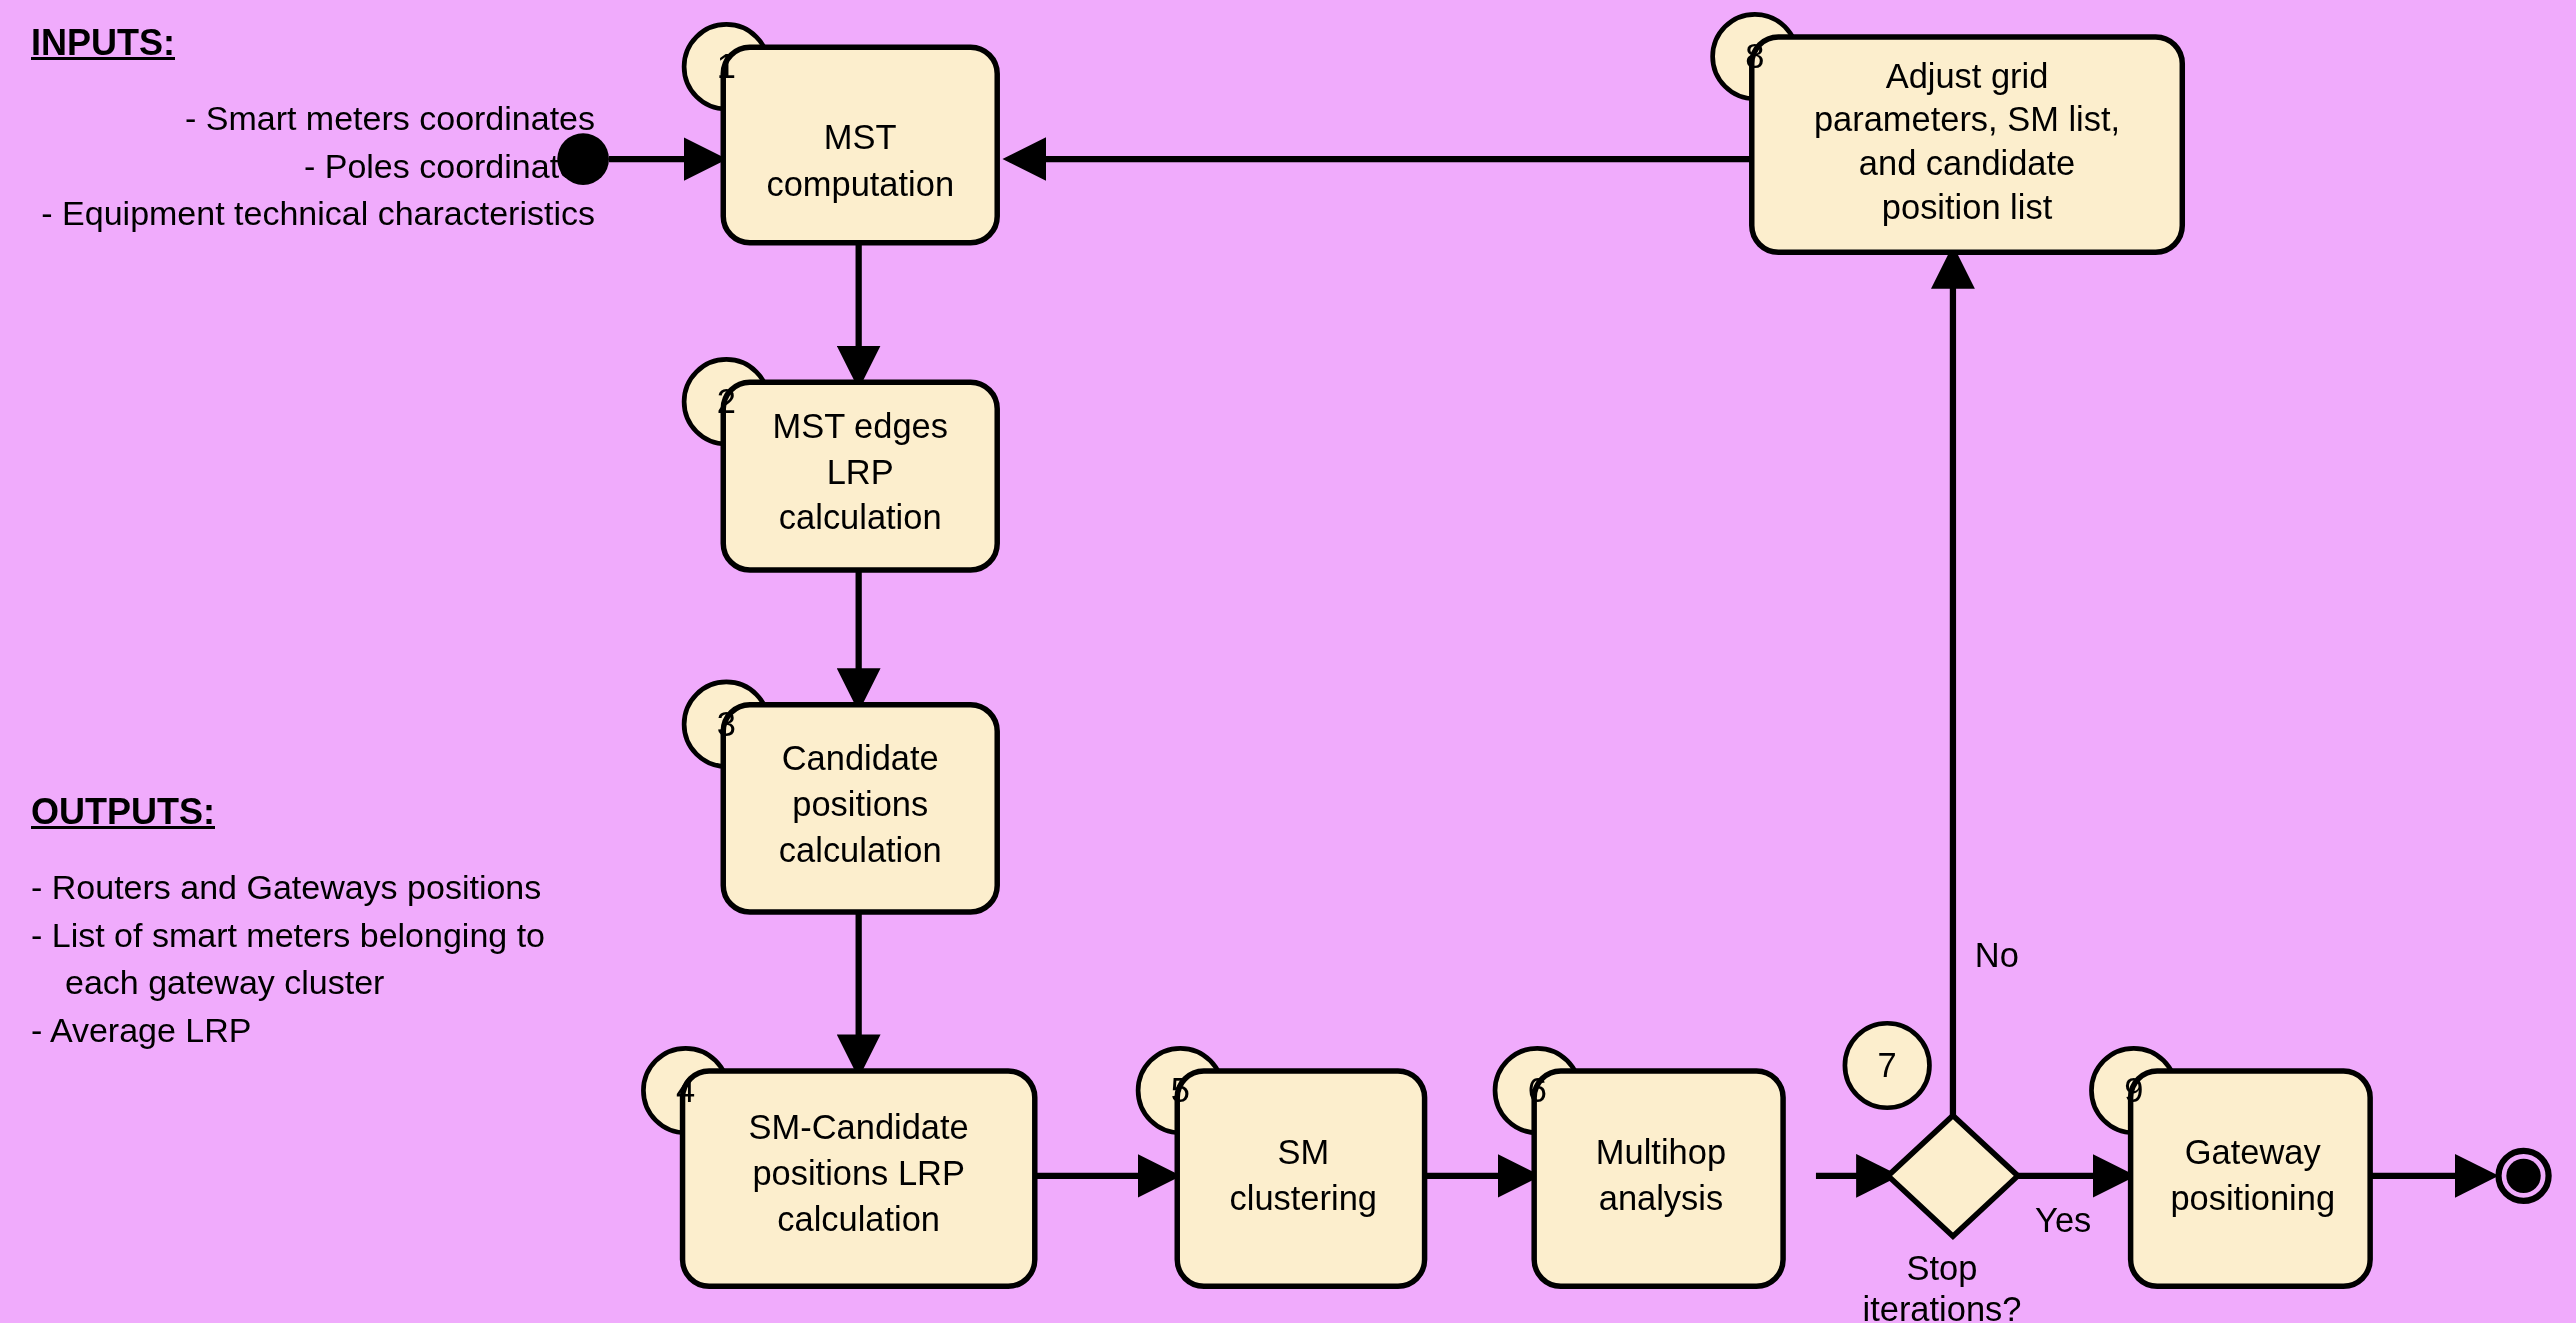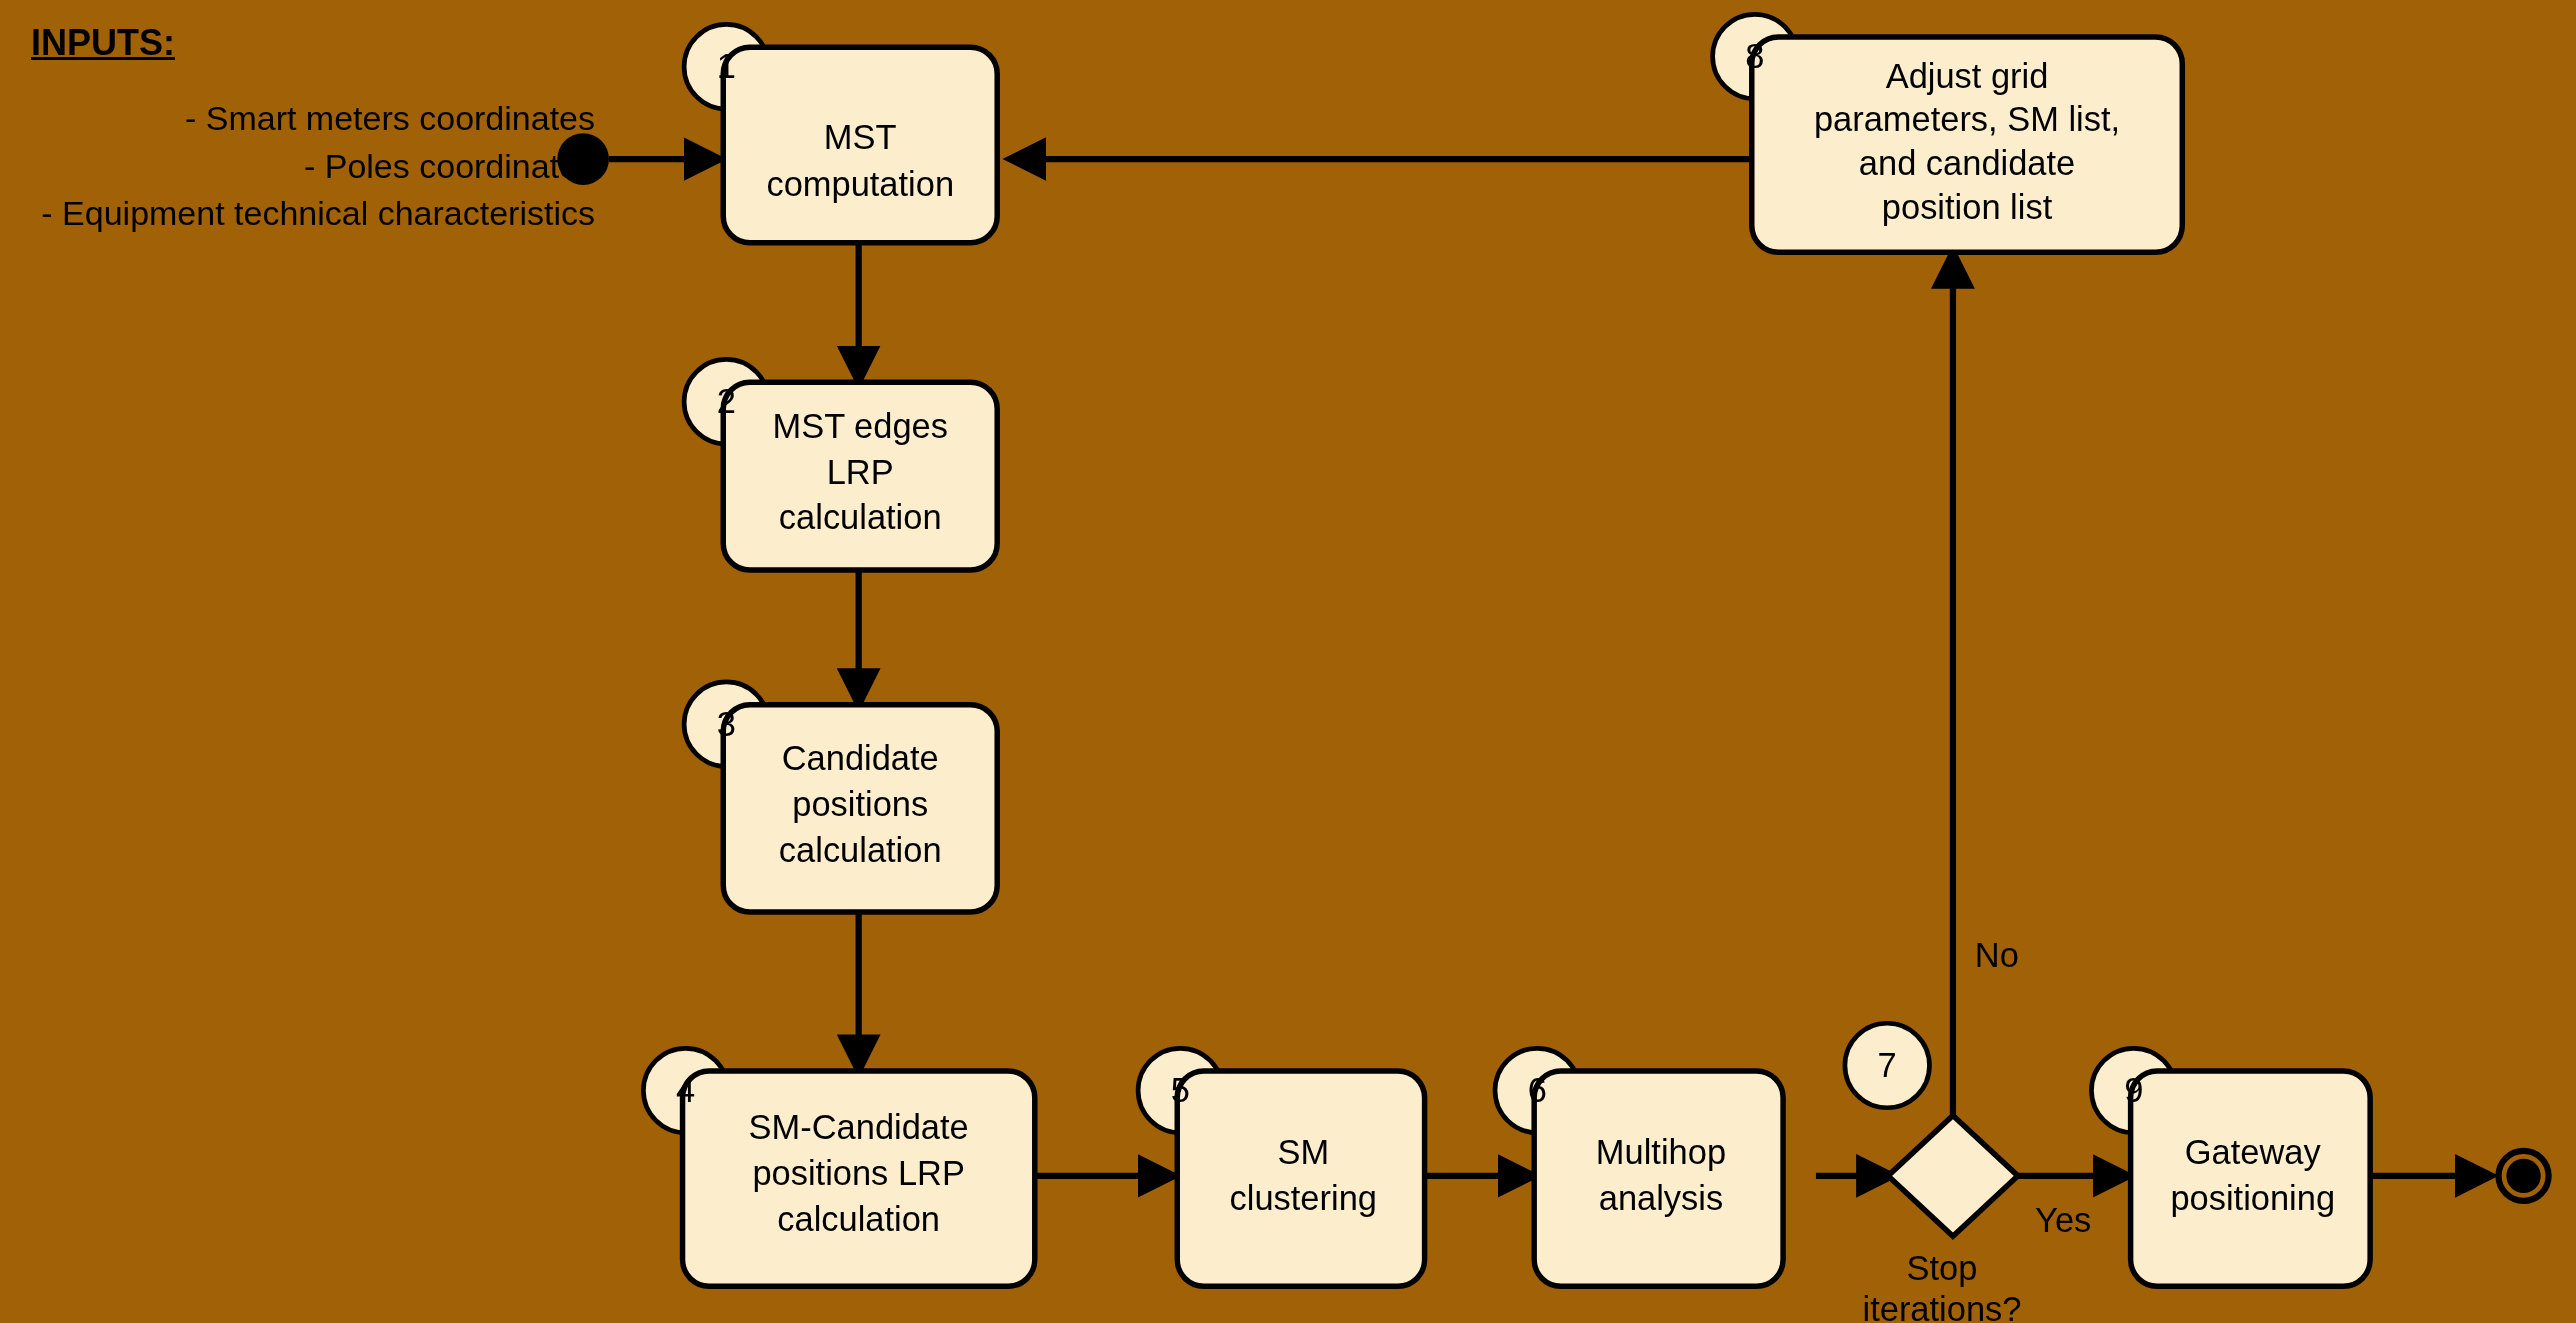--- a/index.html
+++ b/index.html
@@ -4,21 +4,21 @@
 <style>
   html, body {
     margin: 0;
     padding: 0;
     background: #ffffff;
   }
   #page {
     position: relative;
     width: 2576px;
     height: 1324px;
-    background: #a16207;
+    background: #f0abfc;
     font-family: "Liberation Sans", sans-serif;
     overflow: hidden;
   }
 
   
   .panel { position: absolute; }
   .panel-title {
     font-size: 36px;
     font-weight: bold;
     color: #000000;
@@ -104,20 +104,28 @@
 
   <div class="panel" style="left:31px; top:22px; width:564px;">
     <div class="panel-title">INPUTS:</div>
     <ul class="panel-list" style="margin-top:31px;text-align:right;">
       <li>- Smart meters coordinates</li>
       <li>- Poles coordinates</li>
       <li>- Equipment technical characteristics</li>
     </ul>
   </div>
 
+  <div class="panel" style="left:31px; top:791px; width:564px;">
+    <div class="panel-title">OUTPUTS:</div>
+    <ul class="panel-list" style="margin-top:31px;">
+      <li>- Routers and Gateways positions</li>
+      <li>- List of smart meters belonging to each gateway cluster</li>
+      <li>- Average LRP</li>
+    </ul>
+  </div>
 
   <svg id="flow" viewBox="0 0 3291 1691" xmlns="http://www.w3.org/2000/svg">
     <defs>
       <marker id="arrow" viewBox="0 0 12 12" refX="10" refY="6" markerWidth="7" markerHeight="7" orient="auto-start-reverse">
         <path d="M 0 0 L 12 6 L 0 12 z" fill="#000000"></path>
       </marker>
     </defs>
 
     <line class="edge" x1="778" y1="203" x2="920" y2="203" marker-end="url(#arrow)"></line>
 

